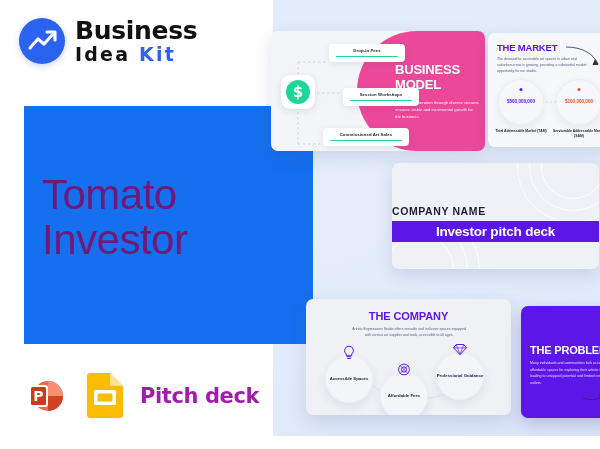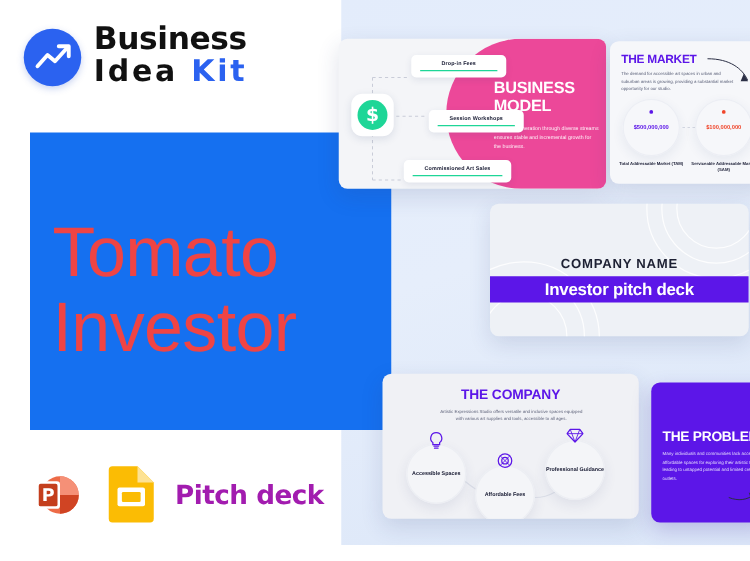--- a/index.html
+++ b/index.html
@@ -29,29 +29,29 @@
     background:#2b62f0;position:relative;flex:none;
     box-shadow:0 2px 6px rgba(40,80,200,.25);
   }
   .logo-mark svg{position:absolute;left:0;top:0;}
   .logo-text{line-height:1;}
   .logo-line1{
     font-size:25px;font-weight:bold;color:#111;letter-spacing:-0.3px;
     font-family:"DejaVu Sans", sans-serif;
   }
   .logo-line2{
-    font-size:24px;font-weight:bold;color:#111;letter-spacing:2.2px;margin-top:2px;
+    font-size:19px;font-weight:bold;color:#111;letter-spacing:2.2px;margin-top:2px;
     font-family:"DejaVu Sans", sans-serif;
   }
   .logo-line2 .kit{color:#2b62f0;}
 
   
   .headline{
-    position:absolute;left:42px;top:172px;color:#ef4444;
-    font-size:56px;line-height:1.08;font-weight:400;letter-spacing:-0.5px;
+    position:absolute;left:42px;top:172px;color:#701a75;
+    font-size:42px;line-height:1.08;font-weight:400;letter-spacing:-0.5px;
   }
 
   
   .badges{position:absolute;left:22px;top:372px;display:flex;align-items:center;gap:14px;}
   .ppt-icon{position:relative;width:48px;height:48px;flex:none;}
   .gs-icon{position:relative;width:42px;height:48px;flex:none;}
   .badge-label{
     font-size:21px;font-weight:bold;color:#a21caf;letter-spacing:-0.4px;
     font-family:"DejaVu Sans", sans-serif;
   }
@@ -102,21 +102,21 @@
   .mk-val{position:absolute;left:0;right:0;top:20px;text-align:center;font-size:4.6px;font-weight:bold;}
   .mk-cap{position:absolute;left:-4px;width:54px;top:50px;text-align:center;font-size:3.4px;font-weight:bold;line-height:1.5;color:#20233a;}
   #mk-c1{left:10px;top:46px;}
   #mk-c2{left:68px;top:46px;}
 
   
   #slide-cn{left:392px;top:163px;width:207px;height:106px;background:#eef1f6;}
   .cn-arcs{position:absolute;inset:0;overflow:hidden;}
   .cn-arc{position:absolute;border-radius:50%;border:1px solid rgba(255,255,255,.85);}
   #slide-cn .cn-name{
-    position:absolute;left:0;right:0;top:42px;text-align:center;
+    position:absolute;left:0;right:0;top:42px;text-align:left;
     font-size:10.5px;font-weight:bold;color:#1d2033;letter-spacing:.6px;
   }
   #slide-cn .cn-band{
     position:absolute;left:0;right:0;top:58px;height:21px;background:#5c16e8;
     display:flex;align-items:center;justify-content:center;
   }
   #slide-cn .cn-band span{color:#fff;font-size:13.5px;font-weight:bold;letter-spacing:-0.2px;}
 
   
   #slide-sol{left:306px;top:299px;width:205px;height:116px;background:#f0f1f5;}

